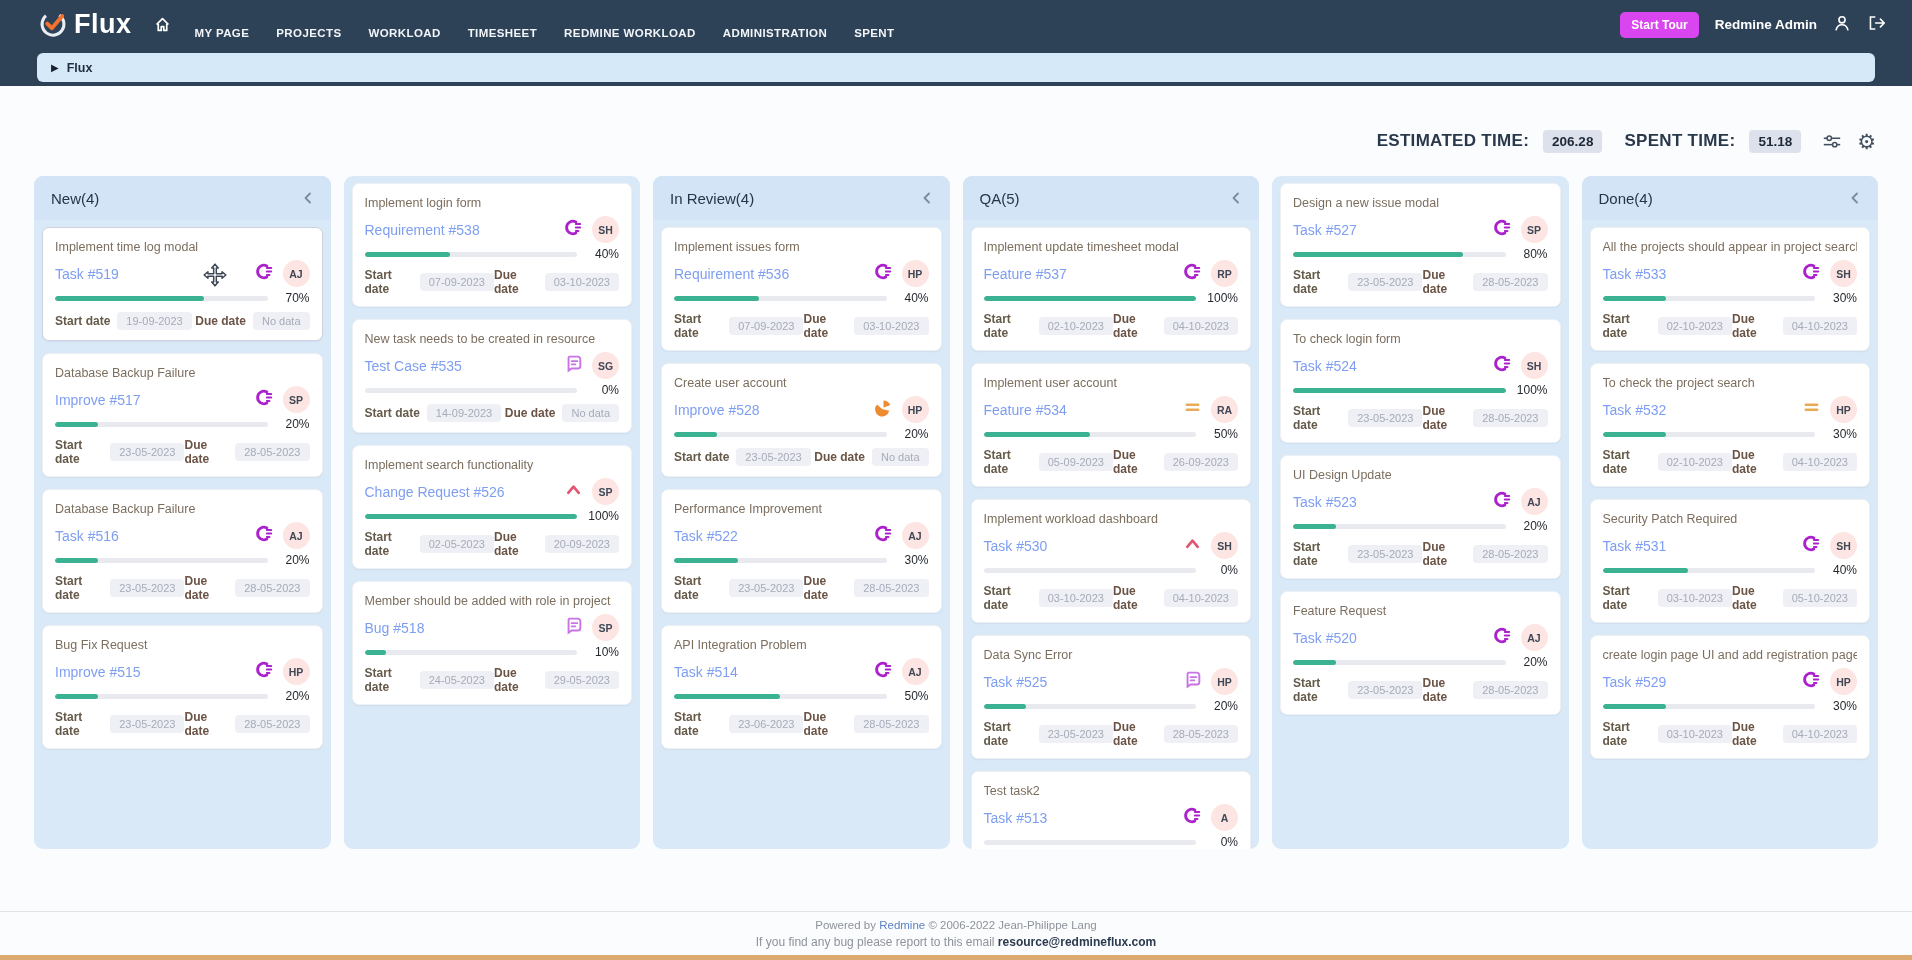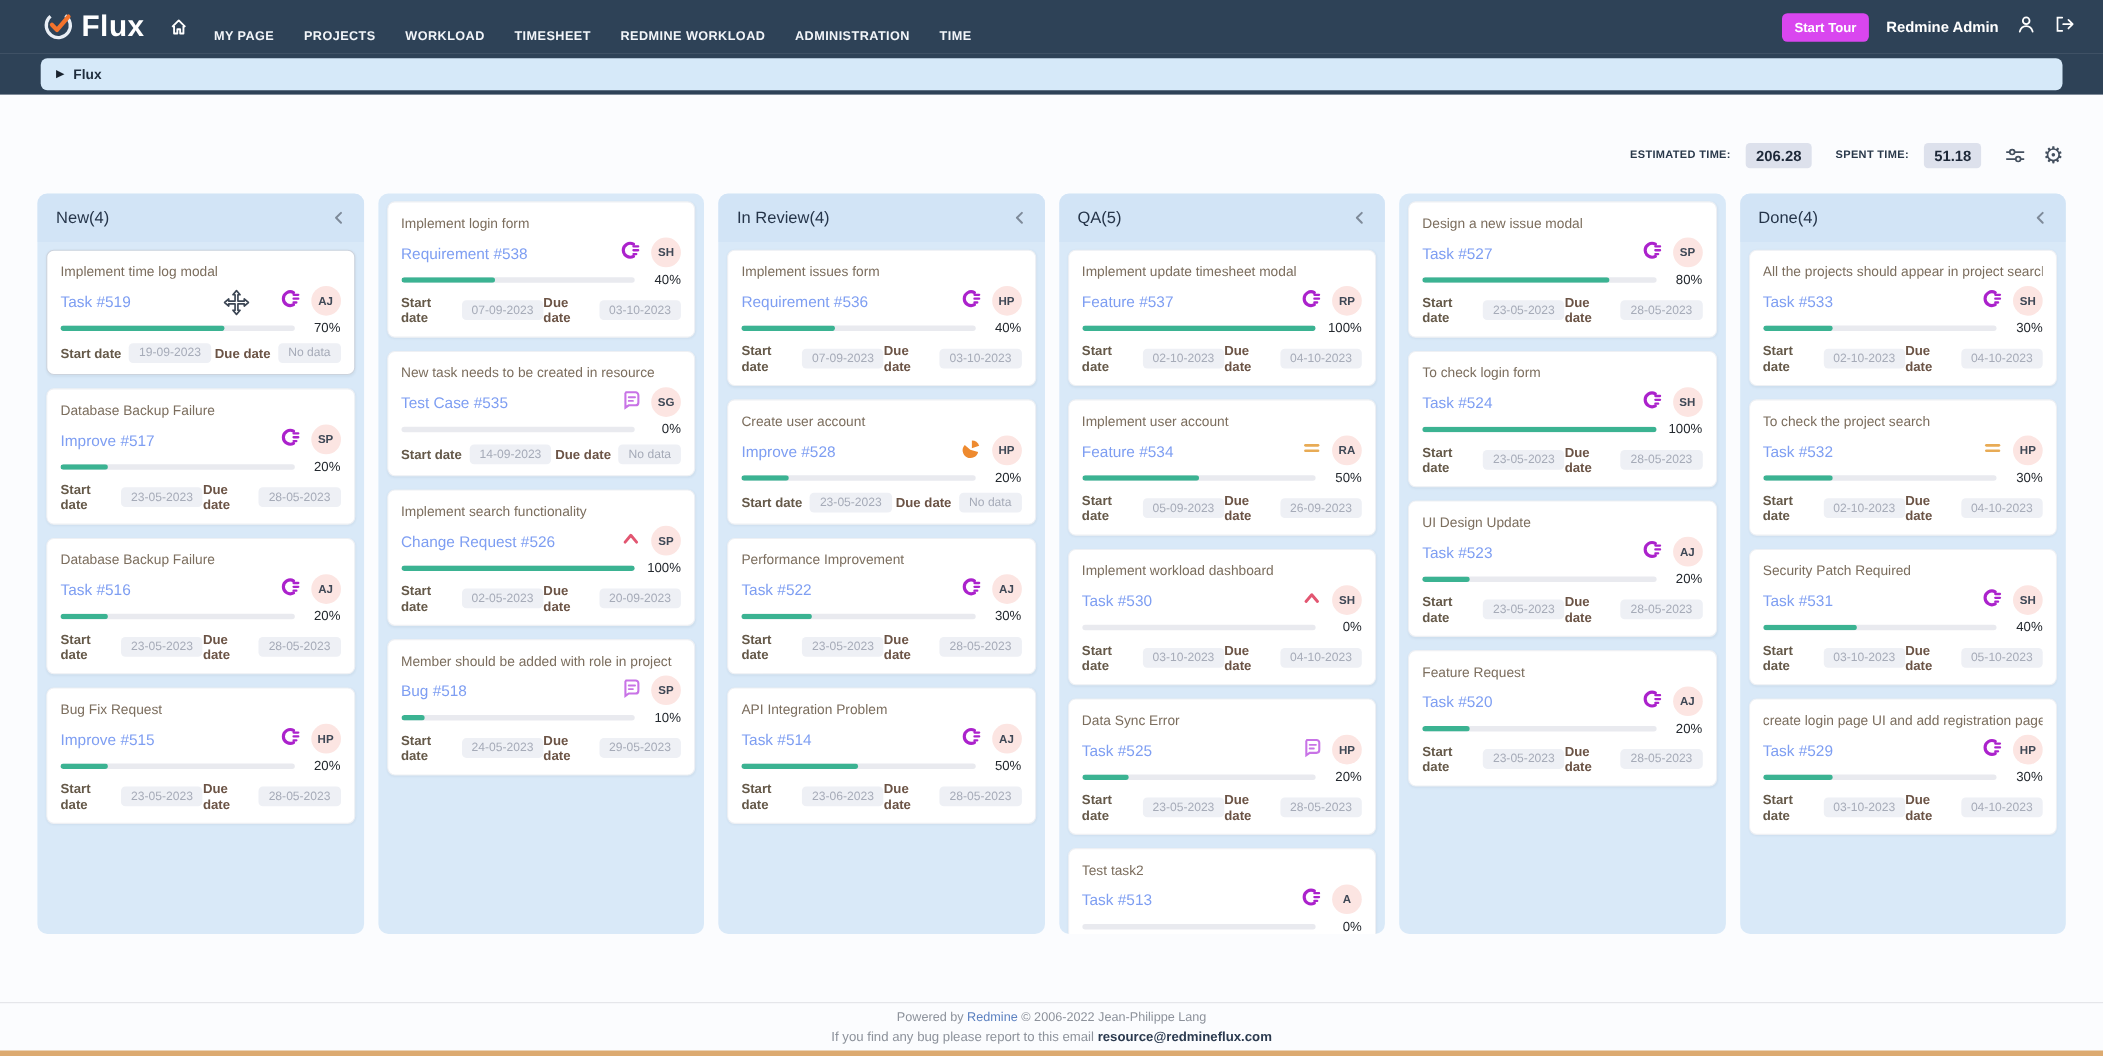--- a/index.html
+++ b/index.html
@@ -19,21 +19,21 @@
   .user-name { color:#fff; font-size:13.5px; font-weight:bold; }
 
   
   .crumb-band { background:#2e4257; height:37px; padding:0 37px; display:flex; align-items:center; }
   .crumb-bar { background:#d6e9f9; border-radius:6px; height:29px; width:100%; display:flex; align-items:center; padding:0 14px; gap:8px; }
   .crumb-arrow { font-size:10px; color:#19222e; }
   .crumb-label { font-size:12.5px; font-weight:bold; color:#1f2d3d; }
 
   
   .stats-row { display:flex; justify-content:flex-end; align-items:center; gap:14px; margin:40px 36px 0 0; height:30px; }
-  .stat-label { font-size:10px; font-weight:bold; color:#29384a; letter-spacing:.3px; }
+  .stat-label { font-size:17px; font-weight:bold; color:#29384a; letter-spacing:.3px; }
   .stat-chip { background:#dde1ec; border-radius:4px; padding:4px 9px; font-size:13.5px; font-weight:bold; color:#1d2838; }
   .tool-icon { margin-left:6px; cursor:pointer; display:flex; align-items:center; }
   .gear-glyph { font-size:21px; color:#44505f; line-height:1; cursor:pointer; }
 
   
   .board { display:flex; gap:13px; margin:20px 34px 0 34px; position:relative; }
   .column { flex:1; background:#d9e9f8; border-radius:9px; height:673px; overflow:hidden; }
   .col-header { height:44px; display:flex; align-items:center; justify-content:space-between; padding:0 16px 0 17px; background:#d2e4f6; }
   .col-title { font-size:15px; color:#26354a; font-weight:500; }
   .col-collapse { cursor:pointer; display:flex; align-items:center; }
@@ -86,21 +86,21 @@
       <path d="M3 10 L10 3 L17 10 M5 9 V17 H8.5 V12.5 H11.5 V17 H15 V9" fill="none" stroke="#ffffff" stroke-width="2" stroke-linejoin="round"></path>
     </svg>
   </span>
   <div class="nav-items" id="nav-items">
       <span class="nav-item">MY PAGE</span>
       <span class="nav-item">PROJECTS</span>
       <span class="nav-item">WORKLOAD</span>
       <span class="nav-item">TIMESHEET</span>
       <span class="nav-item">REDMINE WORKLOAD</span>
       <span class="nav-item">ADMINISTRATION</span>
-      <span class="nav-item">TIME</span>
+      <span class="nav-item">SPENT</span>
     </div>
   <div class="nav-right">
     <button class="start-tour">Start Tour</button>
     <span class="user-name">Redmine Admin</span>
     <span>
       <svg width="18" height="18" viewBox="0 0 20 20">
         <circle cx="10" cy="6.5" r="3.4" fill="none" stroke="#fff" stroke-width="1.8"></circle>
         <path d="M3.5 17.5 C4.5 13.5 7 12 10 12 C13 12 15.5 13.5 16.5 17.5" fill="none" stroke="#fff" stroke-width="1.8" stroke-linecap="round"></path>
       </svg>
     </span>

